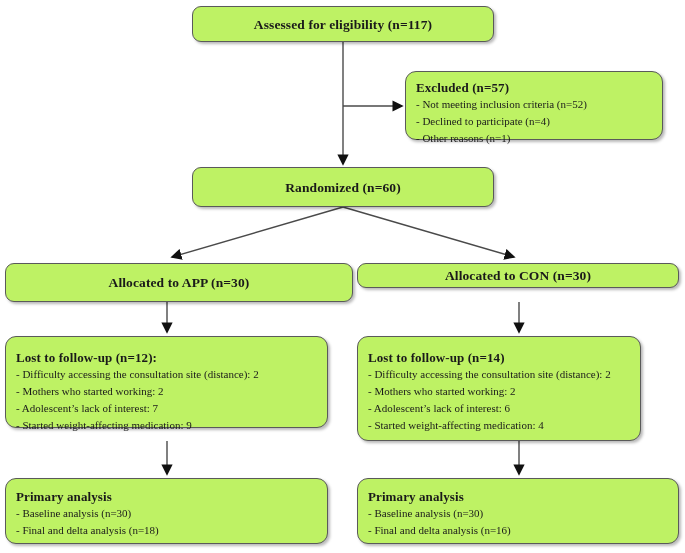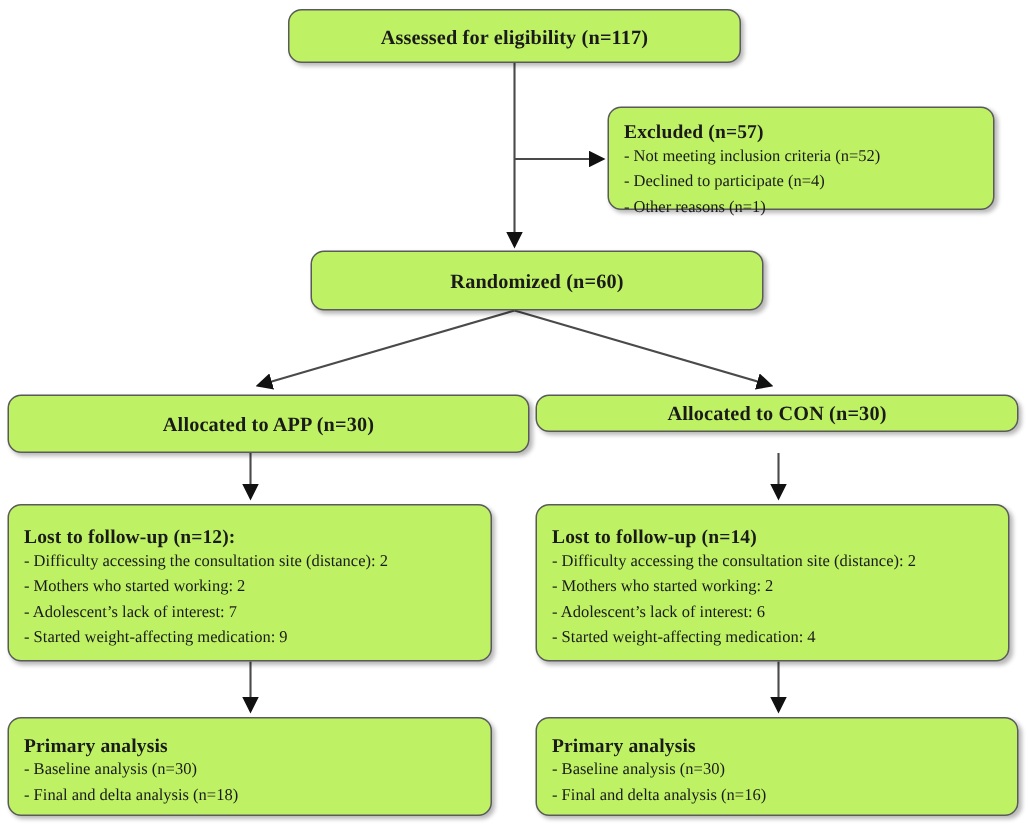--- a/index.html
+++ b/index.html
@@ -34,20 +34,21 @@
   }
   .box.center {
     display: flex;
     align-items: center;
     justify-content: center;
     text-align: center;
   }
   .box.list {
     padding: 7px 10px 6px 10px;
     text-align: left;
+    border-radius: 11px;
   }
   .box-title {
     font-weight: bold;
     font-size: 13px;
     line-height: 17px;
     letter-spacing: 0.1px;
   }
   .box.center .box-title {
     font-size: 13.5px;
   }
@@ -90,41 +91,41 @@
     <div class="box-title">Assessed for eligibility (n=117)</div>
   </div>
 
   <div class="box list" style="left:405px; top:71px; width:258px; height:69px;">
     <div class="box-title">Excluded (n=57)</div>
     <div class="box-line">- Not meeting inclusion criteria (n=52)</div>
     <div class="box-line">- Declined to participate (n=4)</div>
     <div class="box-line">- Other reasons (n=1)</div>
   </div>
 
-  <div class="box center" style="left:207px; top:167px; width:302px; height:40px;">
+  <div class="box center" style="left:192px; top:167px; width:302px; height:40px;">
     <div class="box-title">Randomized (n=60)</div>
   </div>
 
   <div class="box center" style="left:5px; top:263px; width:348px; height:39px;">
     <div class="box-title">Allocated to APP (n=30)</div>
   </div>
 
   <div class="box center" style="left:357px; top:263px; width:322px; height:25px;">
     <div class="box-title">Allocated to CON (n=30)</div>
   </div>
 
-  <div class="box list" style="left:5px; top:336px; width:323px; height:105px; padding-top:12px;">
+  <div class="box list" style="left:5px; top:336px; width:323px; height:92px; padding-top:12px;">
     <div class="box-title">Lost to follow-up (n=12):</div>
     <div class="box-line">- Difficulty accessing the consultation site (distance): 2</div>
     <div class="box-line">- Mothers who started working: 2</div>
     <div class="box-line">- Adolescent’s lack of interest: 7</div>
     <div class="box-line">- Started weight-affecting medication: 9</div>
   </div>
 
-  <div class="box list" style="left:357px; top:336px; width:316px; height:105px; padding-top:12px;">
+  <div class="box list" style="left:357px; top:336px; width:284px; height:105px; padding-top:12px;">
     <div class="box-title">Lost to follow-up (n=14)</div>
     <div class="box-line">- Difficulty accessing the consultation site (distance): 2</div>
     <div class="box-line">- Mothers who started working: 2</div>
     <div class="box-line">- Adolescent’s lack of interest: 6</div>
     <div class="box-line">- Started weight-affecting medication: 4</div>
   </div>
 
   <div class="box list" style="left:5px; top:478px; width:323px; height:66px; padding-top:9px;">
     <div class="box-title">Primary analysis</div>
     <div class="box-line">- Baseline analysis (n=30)</div>

